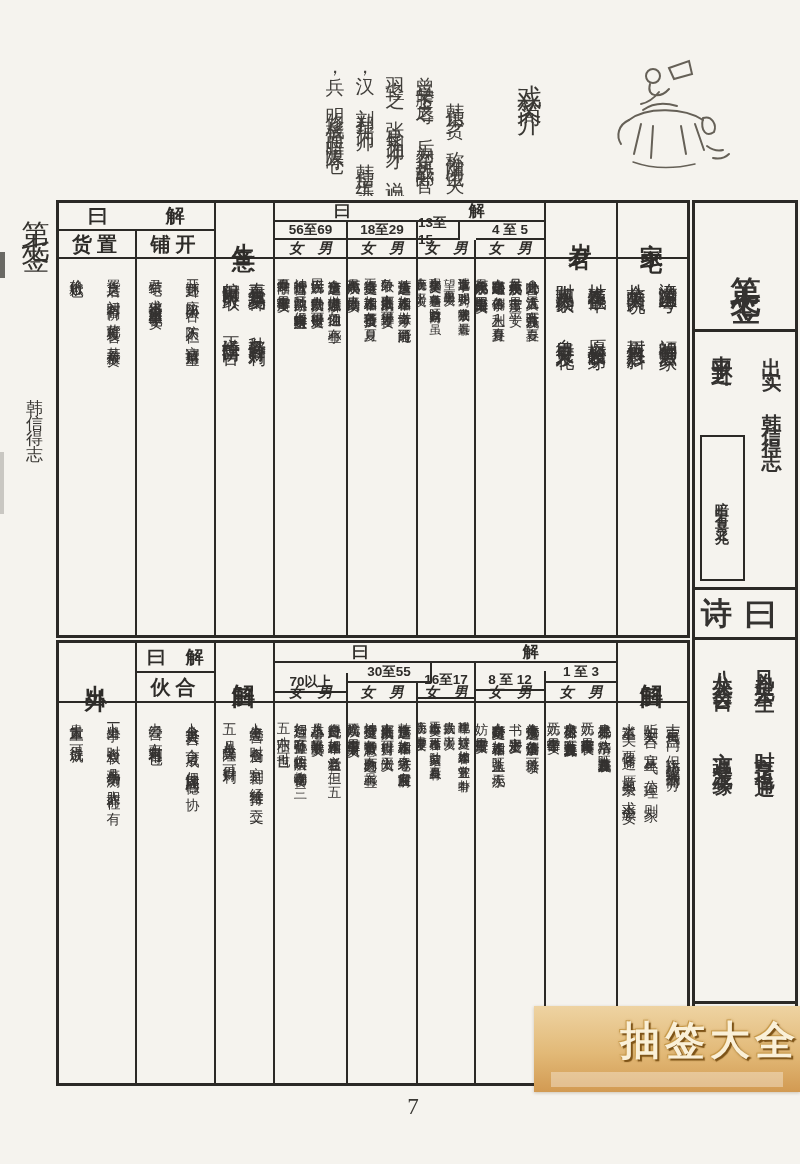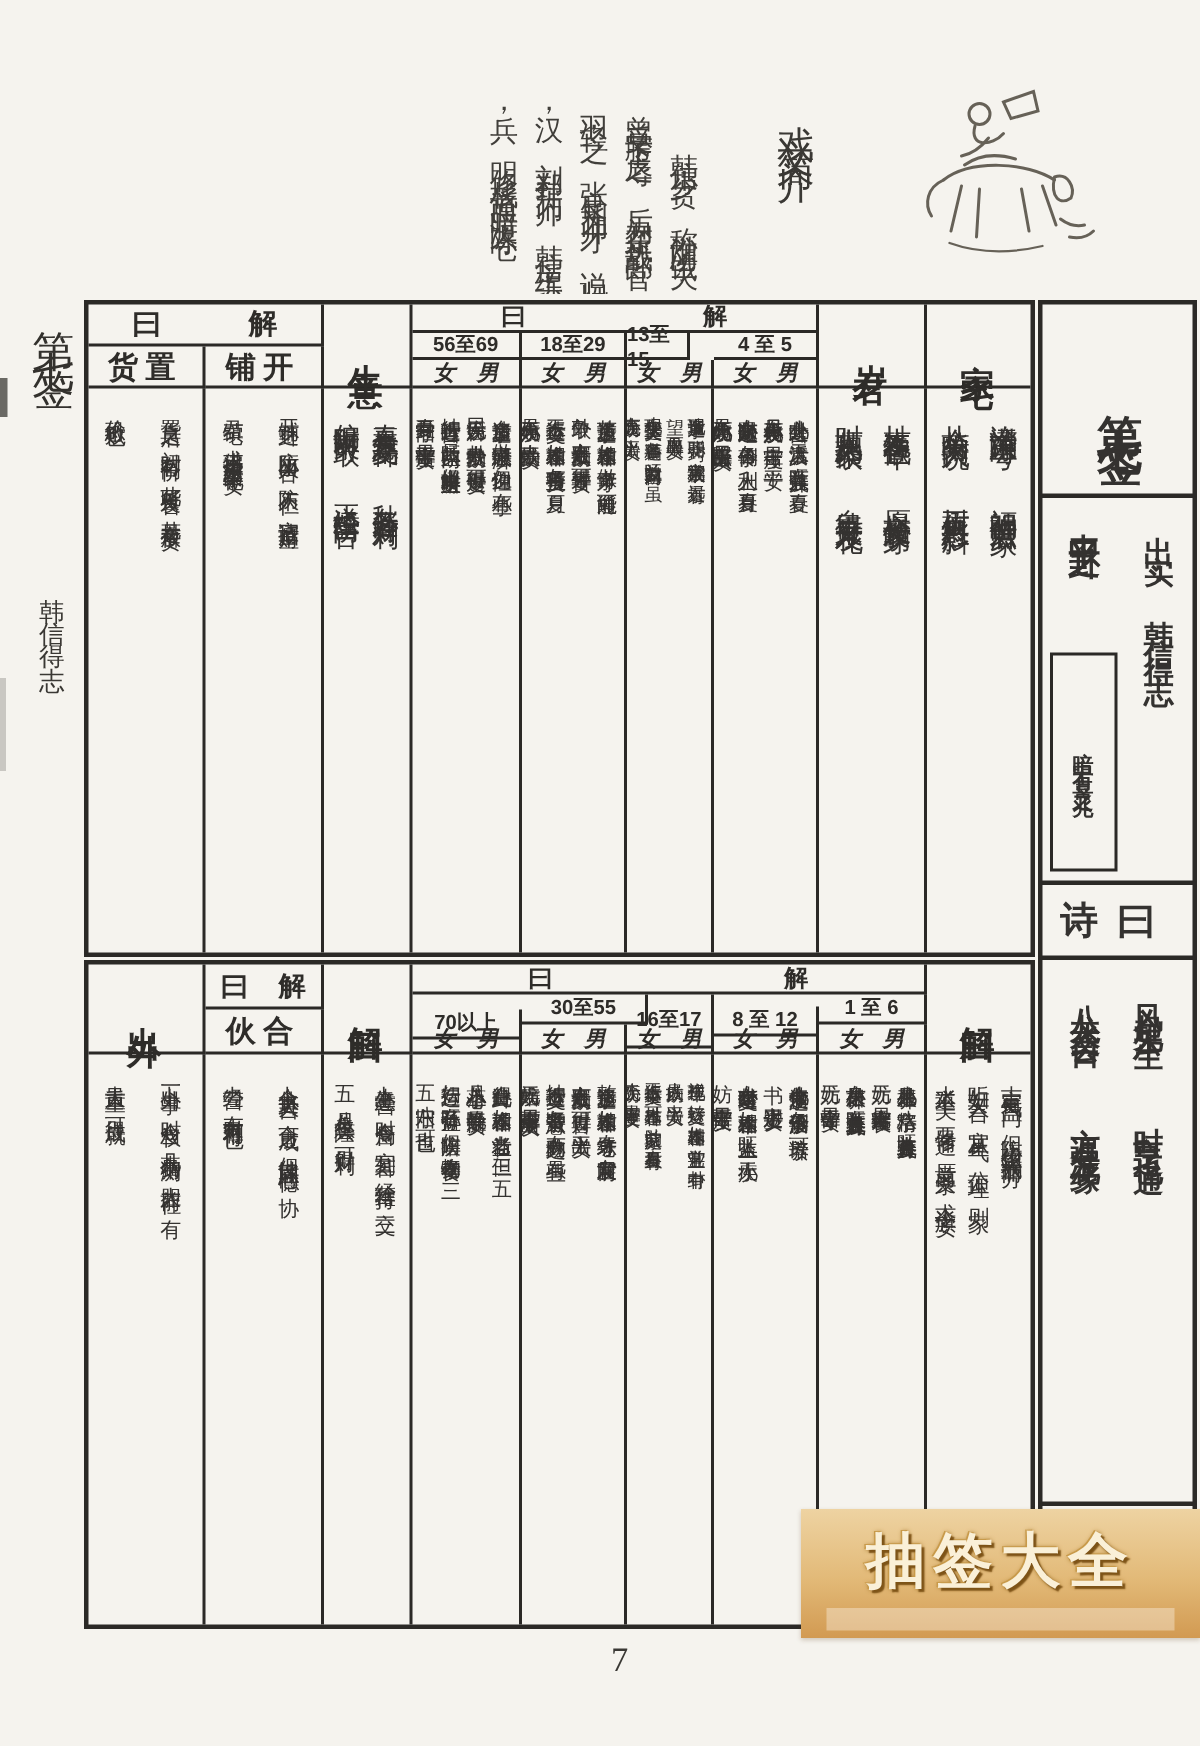--- a/index.html
+++ b/index.html
@@ -28,21 +28,21 @@
   .intro-title{position:absolute;left:514px;top:64px;font-size:25px;letter-spacing:9px;color:#3a3834;}
   .intro-text{position:absolute;left:58px;top:62px;width:412px;height:134px;
               font-size:19px;line-height:30px;letter-spacing:6px;color:#403e3a;overflow:hidden;}
   .margin-no{position:absolute;left:16px;top:198px;font-size:28px;letter-spacing:13px;color:#33312d;}
   .margin-name{position:absolute;left:23px;top:386px;font-size:17px;letter-spacing:15px;color:#3a3834;}
   .sbox{position:absolute;box-sizing:border-box;border:3px solid #2b2926;left:692px;width:106px;}
   .strip-poem{line-height:42px;font-size:20px;letter-spacing:6px;font-weight:600;padding:14px 9px 4px 1px;}
   .banner{position:absolute;left:534px;top:1006px;width:266px;height:86px;z-index:6;
           background:linear-gradient(180deg,#eed3a2 0%,#e2b977 55%,#d29a52 100%);
           box-shadow:0 1px 3px rgba(90,60,20,.25);}
-  .banner-title{margin-top:7px;text-align:center;font-size:40px;font-weight:700;letter-spacing:5px;
+  .banner-title{margin-top:7px;text-align:right;font-size:40px;font-weight:700;letter-spacing:5px;
           color:#faf0d8;text-shadow:2px 2px 1px #7d5317,-1px -1px 0 #c89a4a,0 0 3px #a5772c;}
   .banner-strip{margin:4px auto 0;width:232px;height:15px;background:rgba(252,248,238,.38);}
   .pagenum{position:absolute;left:0;top:1094px;width:800px;padding-left:26px;box-sizing:border-box;
            text-align:center;font-family:"Liberation Serif",serif;font-size:23px;color:#3a3834;}
   .edge{position:absolute;background:#2f2d2a;}
 </style>
 </head>
 <body>
 
 <div class="page">
@@ -149,21 +149,21 @@
     <div class="c hdr big br bb" style="left:78px;top:30px;width:79px;height:30px">伙合</div>
     <div class="c vhdr br bb" style="left:157px;top:0;width:59px;height:60px">解曰</div>
     <div class="c hdr span br bb" style="left:216px;top:0;width:343px;height:20px">
       <span>曰</span>
       <span>解</span>
     </div>
     <div class="c hdr range br bb" style="left:216px;top:30px;width:73px;height:20px">70以上</div>
     <div class="c hdr range br bb" style="left:289px;top:20px;width:84px;height:20px">30至55</div>
     <div class="c hdr range br bb" style="left:359px;top:20px;width:58px;height:36px">16至17</div>
     <div class="c hdr range br bb" style="left:417px;top:28px;width:70px;height:20px">8 至 12</div>
-    <div class="c hdr range br bb" style="left:487px;top:20px;width:72px;height:20px">1 至 6</div>
+    <div class="c hdr range br bb" style="left:487px;top:20px;width:72px;height:20px">1 至 3</div>
     <div class="c hdr gender br bb" style="left:216px;top:40px;width:73px;height:20px">女　男</div>
     <div class="c hdr gender br bb" style="left:289px;top:40px;width:70px;height:20px">女　男</div>
     <div class="c hdr gender br bb" style="left:359px;top:40px;width:58px;height:20px">女　男</div>
     <div class="c hdr gender br bb" style="left:417px;top:40px;width:70px;height:20px">女　男</div>
     <div class="c hdr gender br bb" style="left:487px;top:40px;width:72px;height:20px">女　男</div>
     <div class="c vhdr bb" style="left:559px;top:0;width:69px;height:60px">解曰</div>
 
     <div class="c vb w37 br" style="left:0;top:60px;width:78px;height:380px">
       <div>卜出外一事　时令当权　凡事勿猜测　大胆前往　有</div>
       <div>贵人重重　可得成就</div>
@@ -217,21 +217,21 @@
     <div class="vtext" style="font-size:30px;font-weight:700;letter-spacing:9px">第七签</div>
   </div>
   <div class="sbox" style="top:332px;height:258px;border-top:none">
     <div class="vtext c" style="right:9px;top:10px;font-size:20px;font-weight:700;letter-spacing:12px">出实：韩信得志</div>
     <div class="vtext c" style="left:13px;top:7px;font-size:21px;font-weight:700;letter-spacing:3px">中平之卦</div>
     <div class="c" style="left:5px;top:103px;width:45px;height:146px;border:2px solid #2b2926;display:flex;align-items:center;justify-content:center">
       <div class="vtext" style="font-size:14px;letter-spacing:6px;font-weight:600">暗中有喜之兆</div>
     </div>
   </div>
   <div class="sbox" style="top:590px;height:50px;border-top:none;display:flex;align-items:center;justify-content:center">
-    <div style="direction:rtl;font-size:25px;font-weight:700;letter-spacing:13px">诗曰</div>
+    <div style="direction:rtl;font-size:31px;font-weight:700;letter-spacing:13px">诗曰</div>
   </div>
   <div class="sbox vb strip-poem" style="top:640px;height:364px;border-top:none">
     <div>风起见云生　　时亨运也通</div>
     <div>八龙交会日　　方遇宝花缘</div>
   </div>
   <div class="sbox vb" style="top:1004px;height:82px;border-top:none;padding:7px 50px 0 0;line-height:25px;font-size:18px;font-weight:700">
     <div>内兆：</div>
     <div>生像：</div>
   </div>
 

